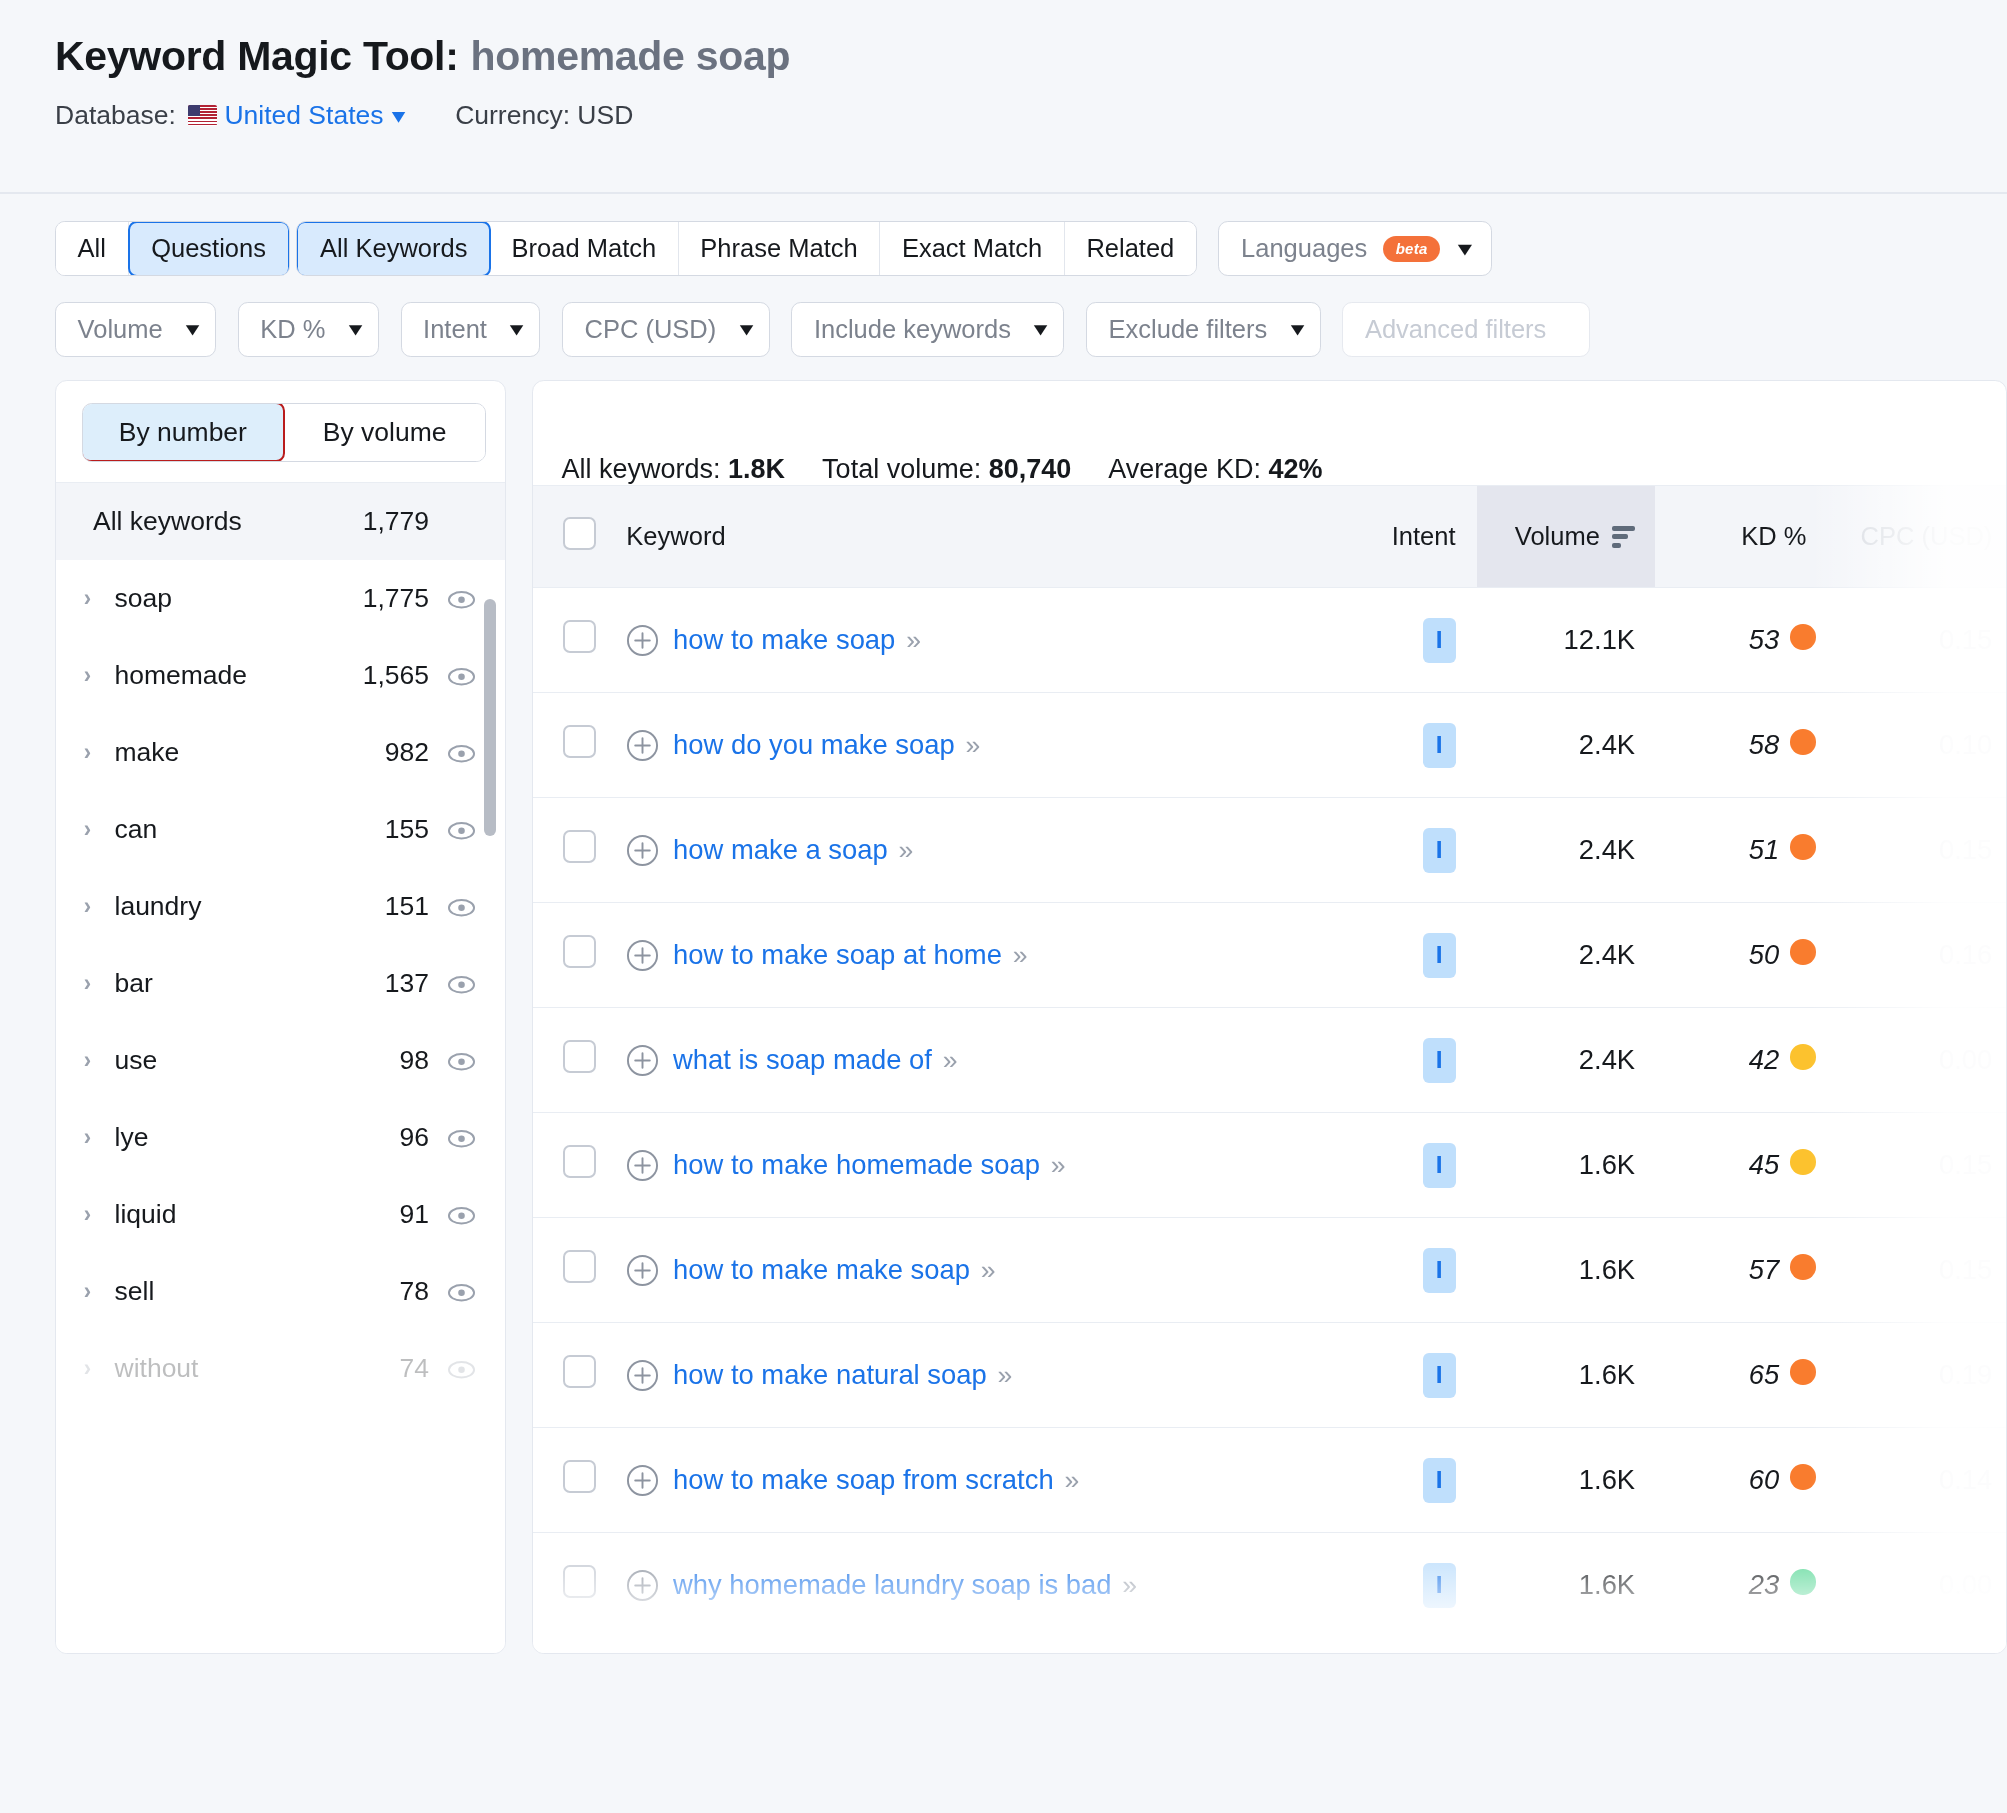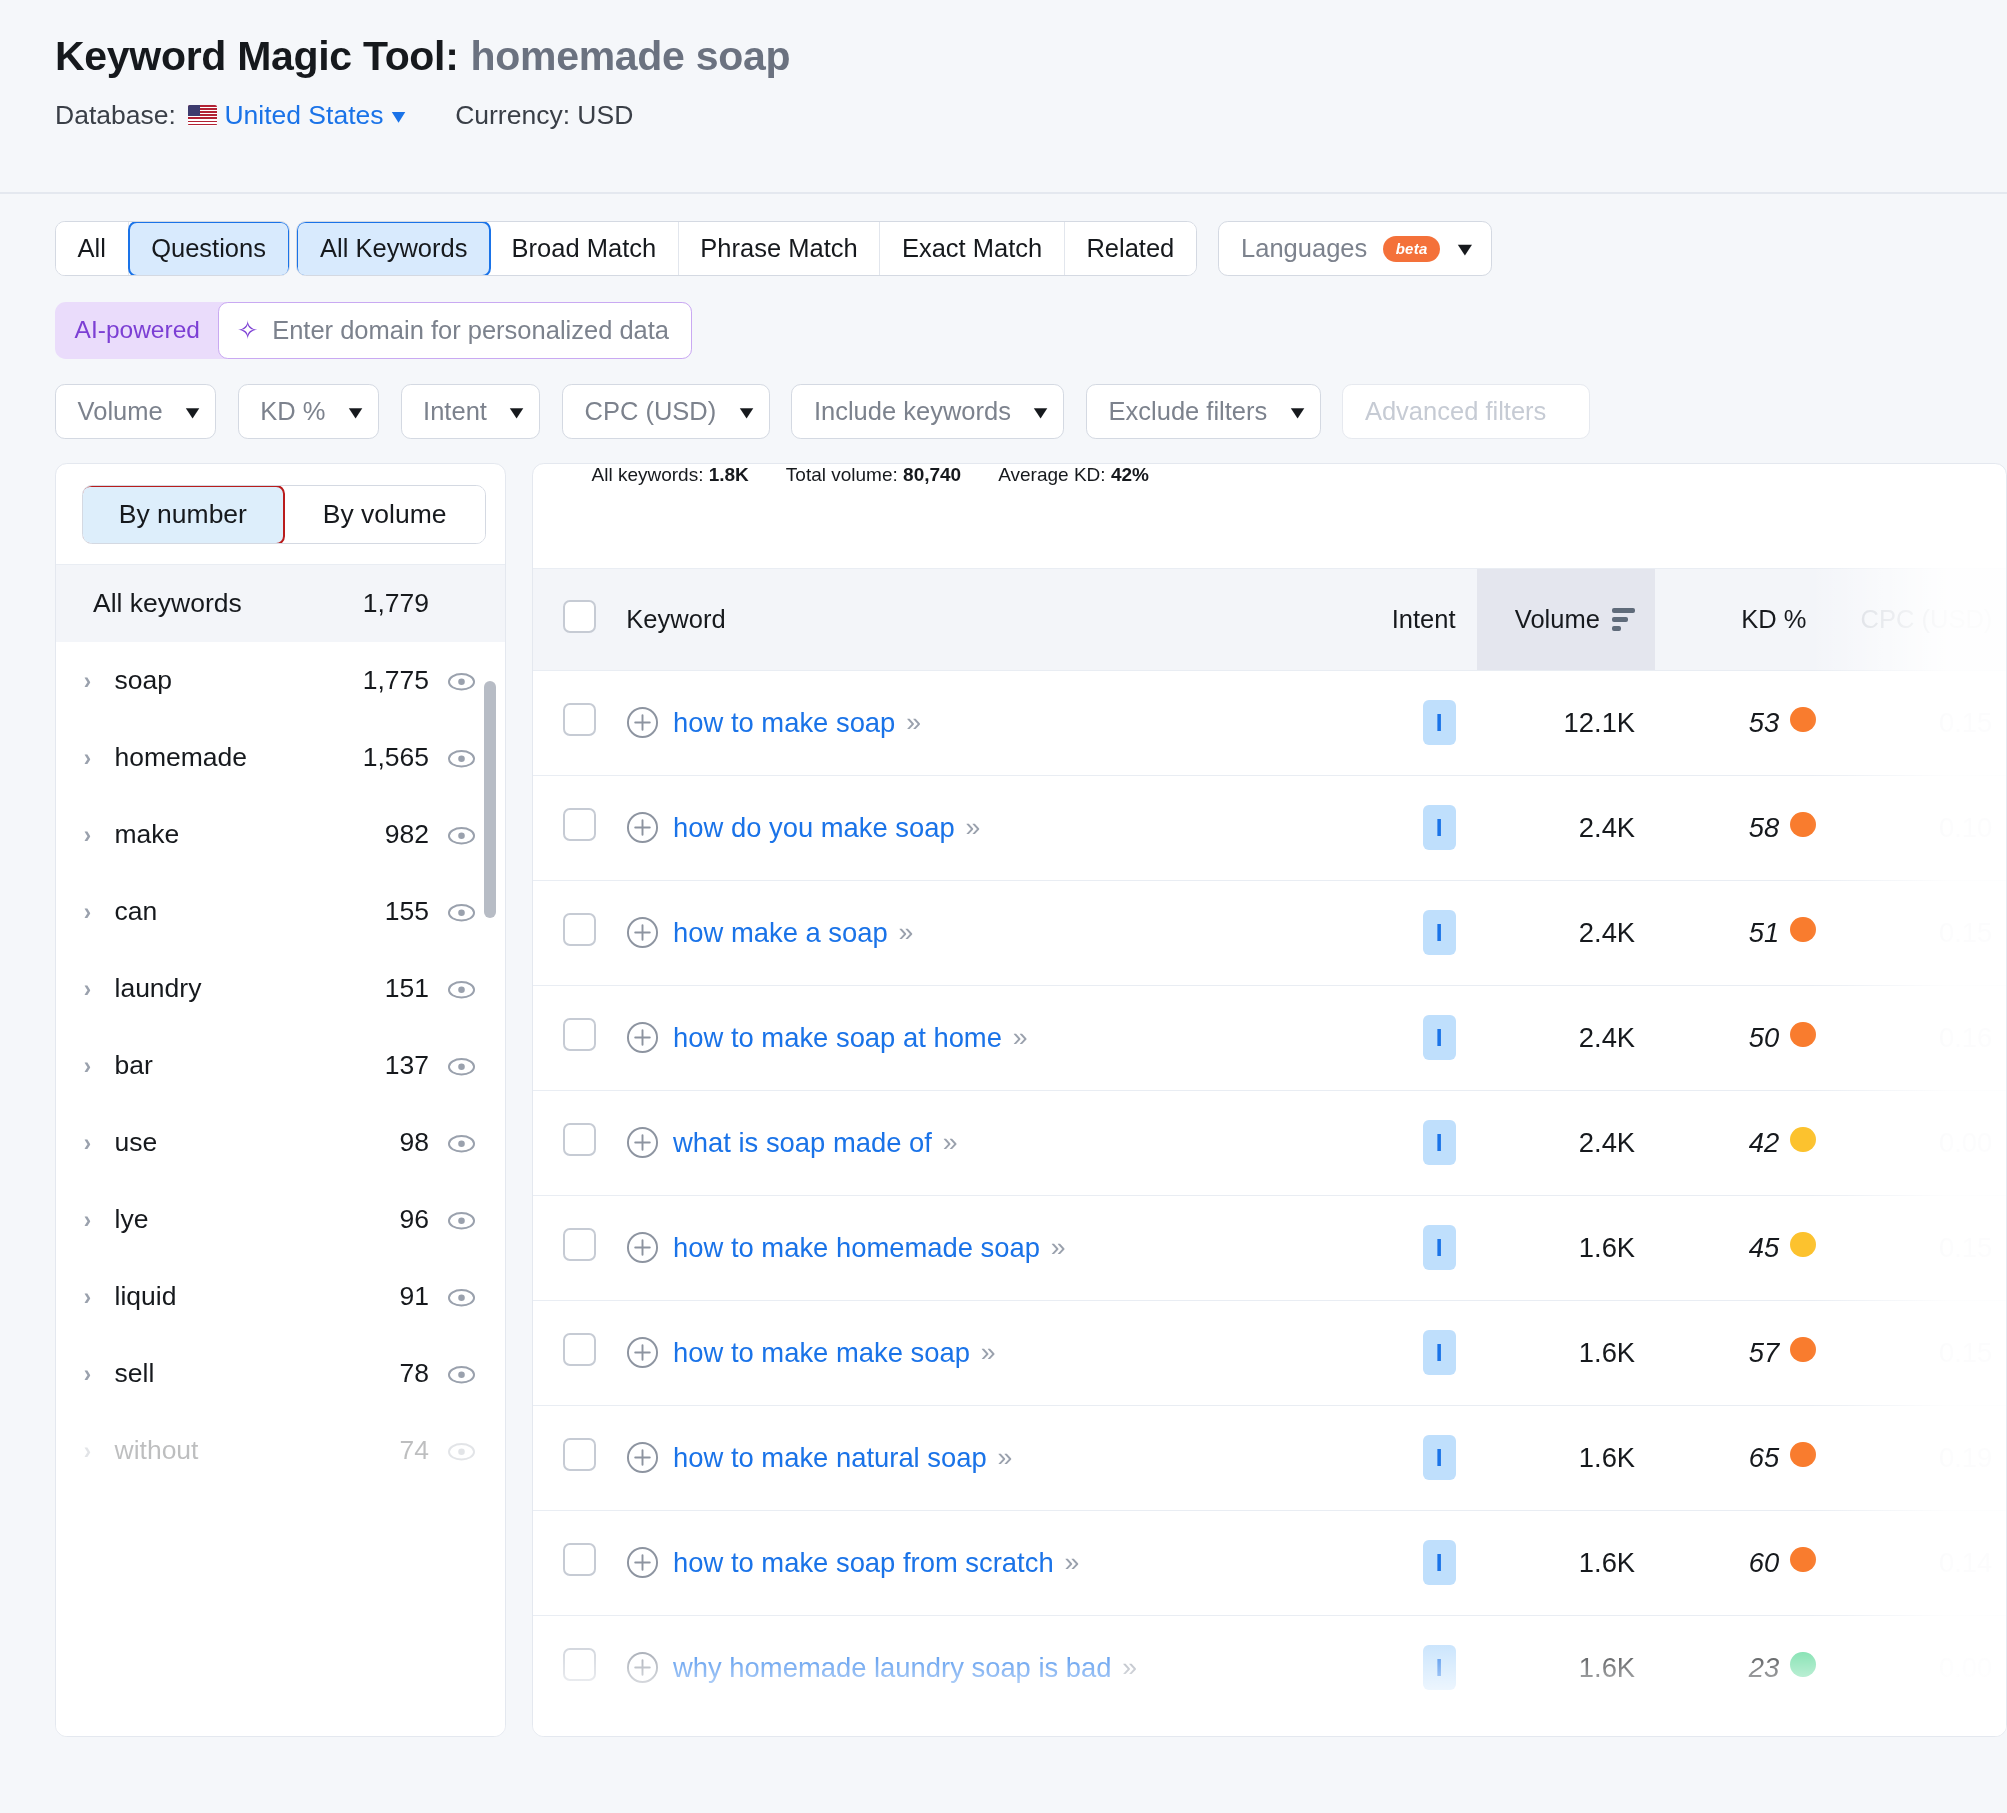--- a/index.html
+++ b/index.html
@@ -271,23 +271,23 @@
     flex: 1;
     margin-left: 25.5px;
     background: #fff;
     border: 1.5px solid #e4e8ef;
     border-radius: 11.8px;
     overflow: hidden;
     position: relative;
   }
   .summary {
     height: 104px;
-    display: flex; align-items: flex-start;
-    padding-left: 59px;
-    font-size: 19px;
+    display: flex; align-items: flex-end;
+    padding-left: 29px;
+    font-size: 27px;
     color: #16191d;
     white-space: nowrap;
   }
   .summary .item { margin-right: 37px; }
   .summary b { font-weight: bold; }
 
   table { width: 100%; border-collapse: collapse; table-layout: fixed; }
   thead th {
     background: #f3f5f9;
     height: 102px;
@@ -420,29 +420,20 @@
       <div class="tab">Exact Match</div>
       <div class="tab">Related</div>
     </div>
     <div class="lang-btn">
       <span>Languages</span>
       <span class="beta">beta</span>
       <span class="caret-dark">▾</span>
     </div>
   </div>
 
-  <div class="ai-row">
-    <div class="ai-wrap">
-      <span class="ai-label">AI-powered</span>
-      <div class="ai-input">
-        <span class="spark">✧</span>
-        <span class="ai-ph">Enter domain for personalized data</span>
-      </div>
-    </div>
-  </div>
 
   <div class="filter-row">
     <div class="filter">
       <span class="lbl">Volume</span>
       <span class="cv">▾</span>
     </div>
     <div class="filter">
       <span class="lbl">KD %</span>
       <span class="cv">▾</span>
     </div>

